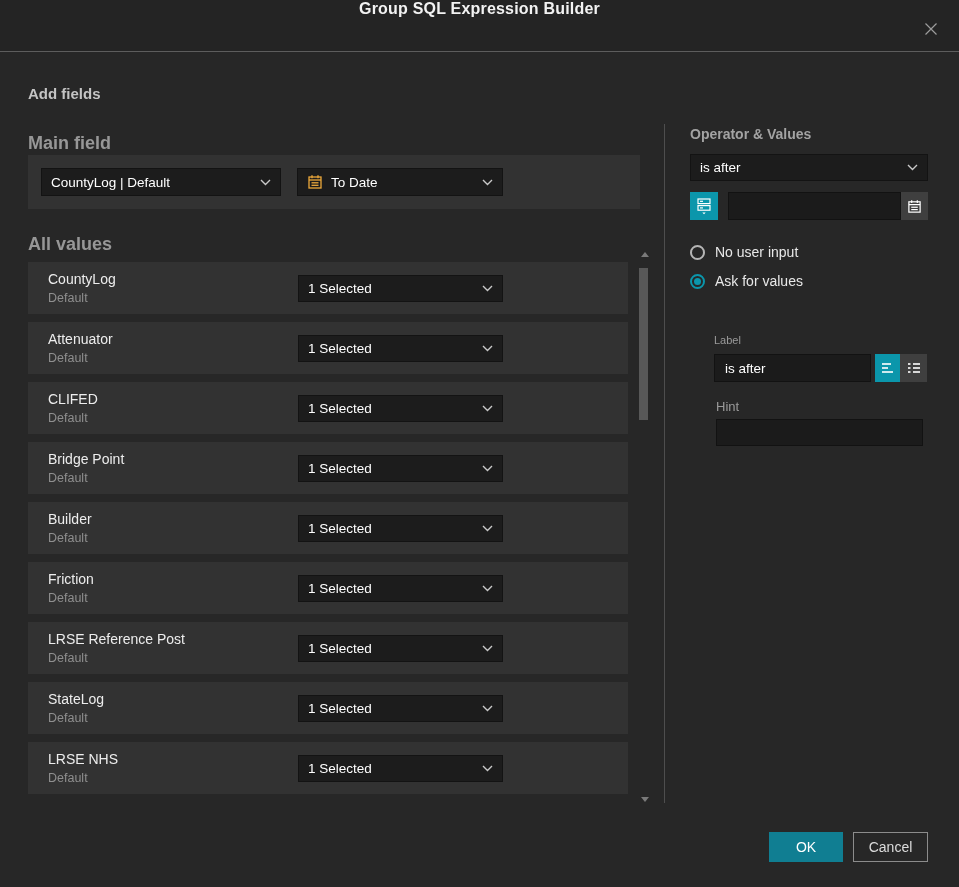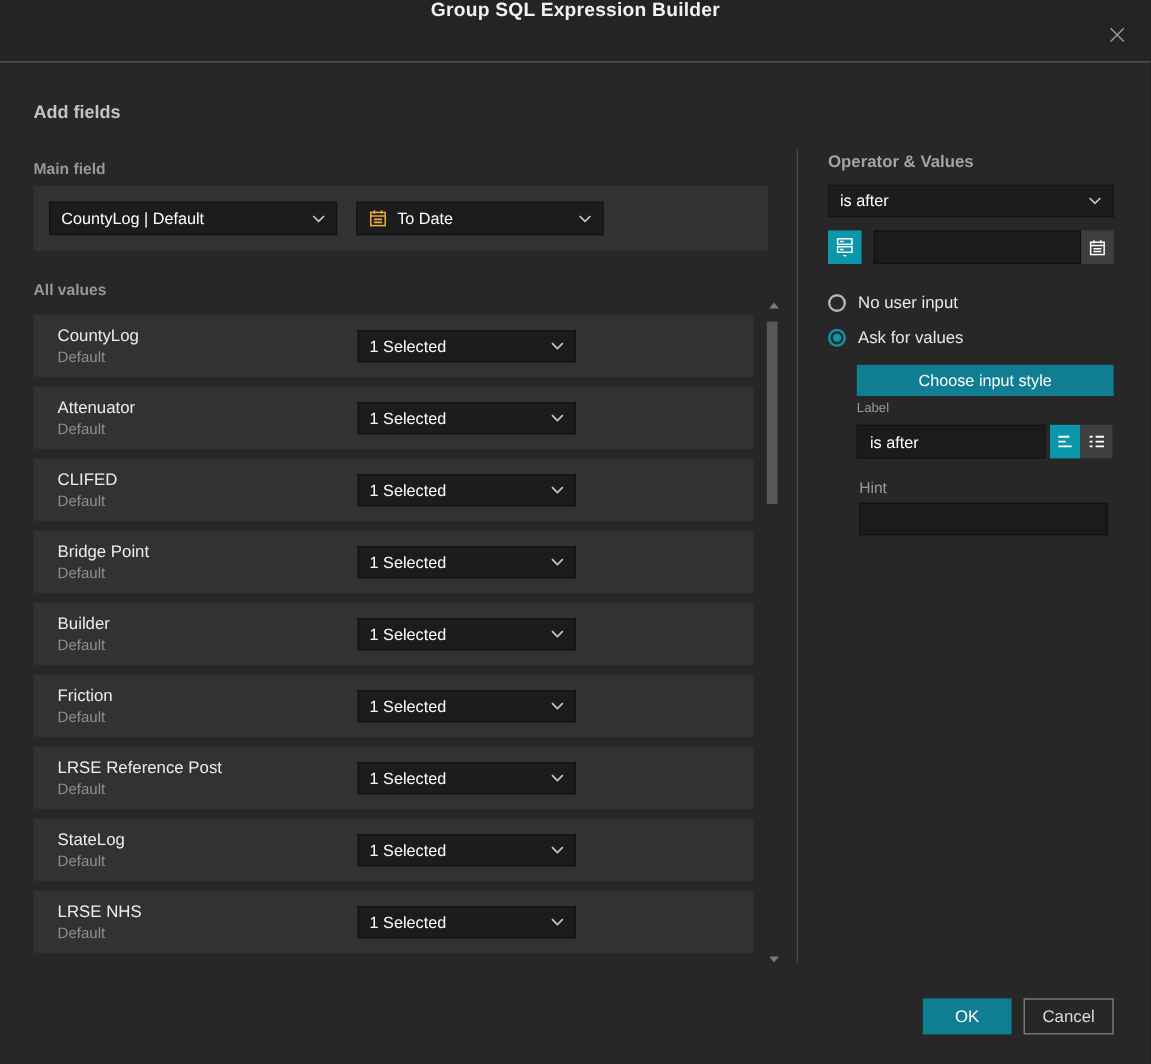--- a/index.html
+++ b/index.html
@@ -14,21 +14,21 @@
 
   
   .titlebar{position:absolute;left:0;top:0;width:959px;height:52px;background:#242424;
             border-bottom:1px solid #5d5d5d;display:flex;align-items:center;padding:0 17px;flex-direction:column;}
   .titlebar .title{font-size:16px;font-weight:bold;color:#f2f2f2;letter-spacing:.2px;}
   .close-btn{margin-left:auto;width:22px;height:22px;display:flex;align-items:center;justify-content:center;
              color:#9c9c9c;cursor:pointer;}
 
   
   .h-add{position:absolute;left:28px;top:85px;font-size:15px;font-weight:bold;color:#c4c4c4;}
-  .sub-label{font-size:13px;font-weight:bold;color:#979797;}
+  .sub-label{font-size:18px;font-weight:bold;color:#979797;}
   .lab-main{position:absolute;left:28px;top:133px;}
   .lab-all{position:absolute;left:28px;top:234px;}
   .lab-operator{position:absolute;left:690px;top:126px;font-size:14px;font-weight:bold;color:#a3a3a3;}
 
   
   .sel{display:flex;align-items:center;gap:8px;background:#1c1c1c;border:1px solid #131313;
        color:#fff;font-size:13.5px;padding:0 9px;cursor:pointer;}
   .sel .sel-text{white-space:nowrap;overflow:hidden;}
   .sel .chev{margin-left:auto;display:flex;color:#c9c9c9;}
   .tinput{background:#1b1b1b;border:1px solid #121212;color:#fff;font-size:13.5px;padding:0 10px;outline:none;
@@ -38,21 +38,21 @@
   .main-panel{position:absolute;left:28px;top:155px;width:612px;height:54px;background:#323232;}
   .main-panel .sel-field{position:absolute;left:13px;top:13px;width:240px;height:28px;}
   .main-panel .sel-type{position:absolute;left:269px;top:13px;width:206px;height:28px;}
   .cal-gold{color:var(--calendar);display:flex;}
 
   
   .rows{position:absolute;left:28px;top:262px;width:600px;}
   .row{position:absolute;left:0;width:600px;height:52px;background:#323232;}
   .row .fname{position:absolute;left:20px;top:9px;font-size:14px;color:#ededed;}
   .row .ftype{position:absolute;left:20px;top:29px;font-size:12.5px;color:#8f8f8f;}
-  .row .sel{position:absolute;left:270px;top:13px;width:182px;height:27px;}
+  .row .sel{position:absolute;left:270px;top:13px;width:205px;height:27px;}
 
   
   .scrollbar{position:absolute;left:637px;top:250px;width:14px;height:554px;}
   .scroll-up{position:absolute;left:4px;top:2px;width:0;height:0;
              border-left:4px solid transparent;border-right:4px solid transparent;border-bottom:5px solid #7a7a7a;}
   .scroll-down{position:absolute;left:4px;bottom:2px;width:0;height:0;
              border-left:4px solid transparent;border-right:4px solid transparent;border-top:5px solid #7a7a7a;}
   .scroll-thumb{position:absolute;left:2px;top:18px;width:9px;height:152px;background:#585858;}
 
   .vdivider{position:absolute;left:664px;top:124px;width:1px;height:679px;background:#4e4e4e;}
@@ -292,21 +292,20 @@
     <span class="radio"></span>
     <span class="rlabel">No user input</span>
   </div>
   <div class="radio-row radio-ask">
     <span class="radio checked">
         <span class="dot"></span>
       </span>
     <span class="rlabel">Ask for values</span>
   </div>
 
-  <div class="btn-choose">Choose input style</div>
 
   <div class="lab-label">Label</div>
   <input class="tinput label-input" type="text" value="is after" style="">
   <div class="icon-btn btn-align">
     <svg width="14" height="12" viewBox="0 0 14 12" stroke="currentColor" stroke-width="1.6">
       <line x1="1" y1="2" x2="10" y2="2"></line>
         <line x1="1" y1="6" x2="7" y2="6"></line>
         <line x1="1" y1="10" x2="12" y2="10"></line>
     </svg>
   </div>

